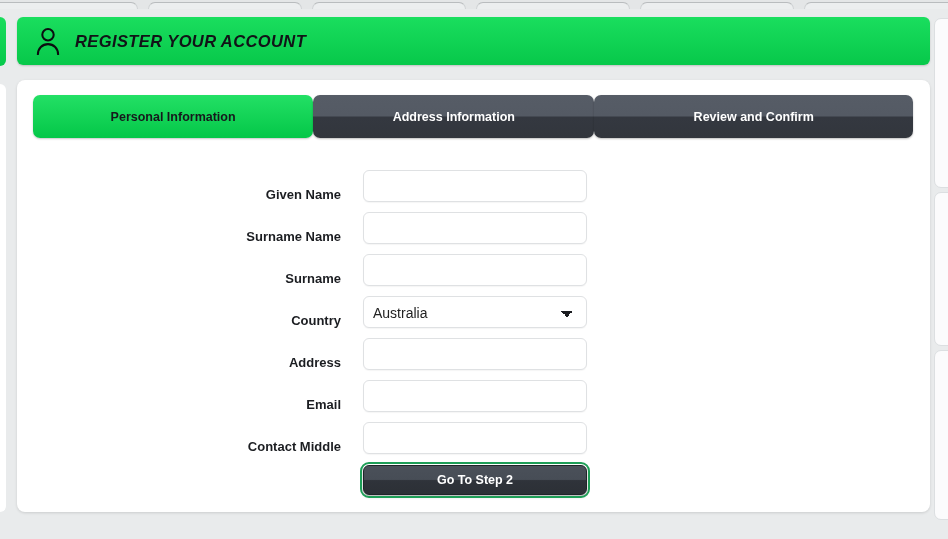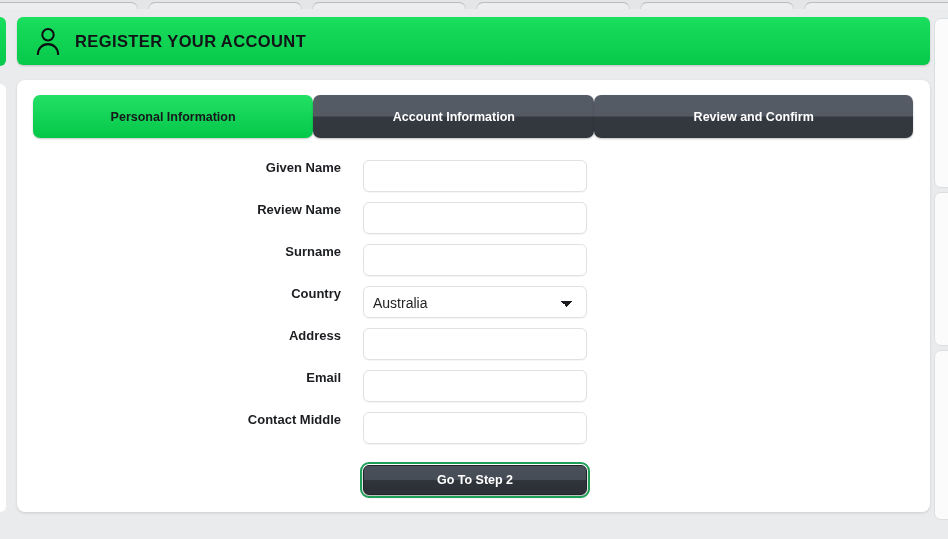--- a/index.html
+++ b/index.html
@@ -94,20 +94,21 @@
     top: 17px;
     width: 913px;
     height: 48px;
     background: linear-gradient(180deg, #1ade5e 0%, #07c84a 100%);
     border-radius: 6px;
     box-shadow: 0 1px 2px rgba(0,0,0,0.18);
     display: flex;
     align-items: center;
     box-sizing: border-box;
     padding-left: 18px;
+    font-style: italic;
   }
   .user-icon {
     width: 26px;
     height: 28px;
     flex: 0 0 auto;
     margin-right: 14px;
     display: block;
   }
   .header-title {
     font-size: 16.5px;
@@ -168,21 +169,21 @@
 
   
   .form {
     position: absolute;
     left: 0;
     top: 80px;
     width: 913px;
   }
   .form-row {
     display: flex;
-    align-items: flex-start;
+    align-items: flex-end;
     height: 42px;
     margin-bottom: 0px;
   }
   .form-label {
     width: 346px;
     text-align: right;
     padding-right: 22px;
     box-sizing: border-box;
     font-size: 13px;
     font-weight: bold;
@@ -274,33 +275,33 @@
     <circle cx="12" cy="7.2" r="5.3" stroke="#0b0d10" stroke-width="1.9"></circle>
     <path d="M2.6 25.5c0-5.6 4.2-9.6 9.4-9.6s9.4 4 9.4 9.6" stroke="#0b0d10" stroke-width="1.9" stroke-linecap="round"></path>
   </svg>
   <div class="header-title">REGISTER YOUR ACCOUNT</div>
 </div>
 
 <div class="card">
 
   <div class="tab-row">
     <div class="tab tab-1 active">Personal Information</div>
-    <div class="tab tab-2 inactive">Account Information</div>
+    <div class="tab tab-2 inactive">Address Information</div>
     <div class="tab tab-3 inactive">Review and Confirm</div>
   </div>
 
   <div class="form">
 
     <div class="form-row">
       <div class="form-label">Given Name</div>
       <input class="form-control" type="text" value="" style="">
     </div>
 
     <div class="form-row">
-      <div class="form-label">Review Name</div>
+      <div class="form-label">Surname Name</div>
       <input class="form-control" type="text" value="" style="">
     </div>
 
     <div class="form-row">
       <div class="form-label">Surname</div>
       <input class="form-control" type="text" value="" style="">
     </div>
 
     <div class="form-row">
       <div class="form-label">Country</div>

